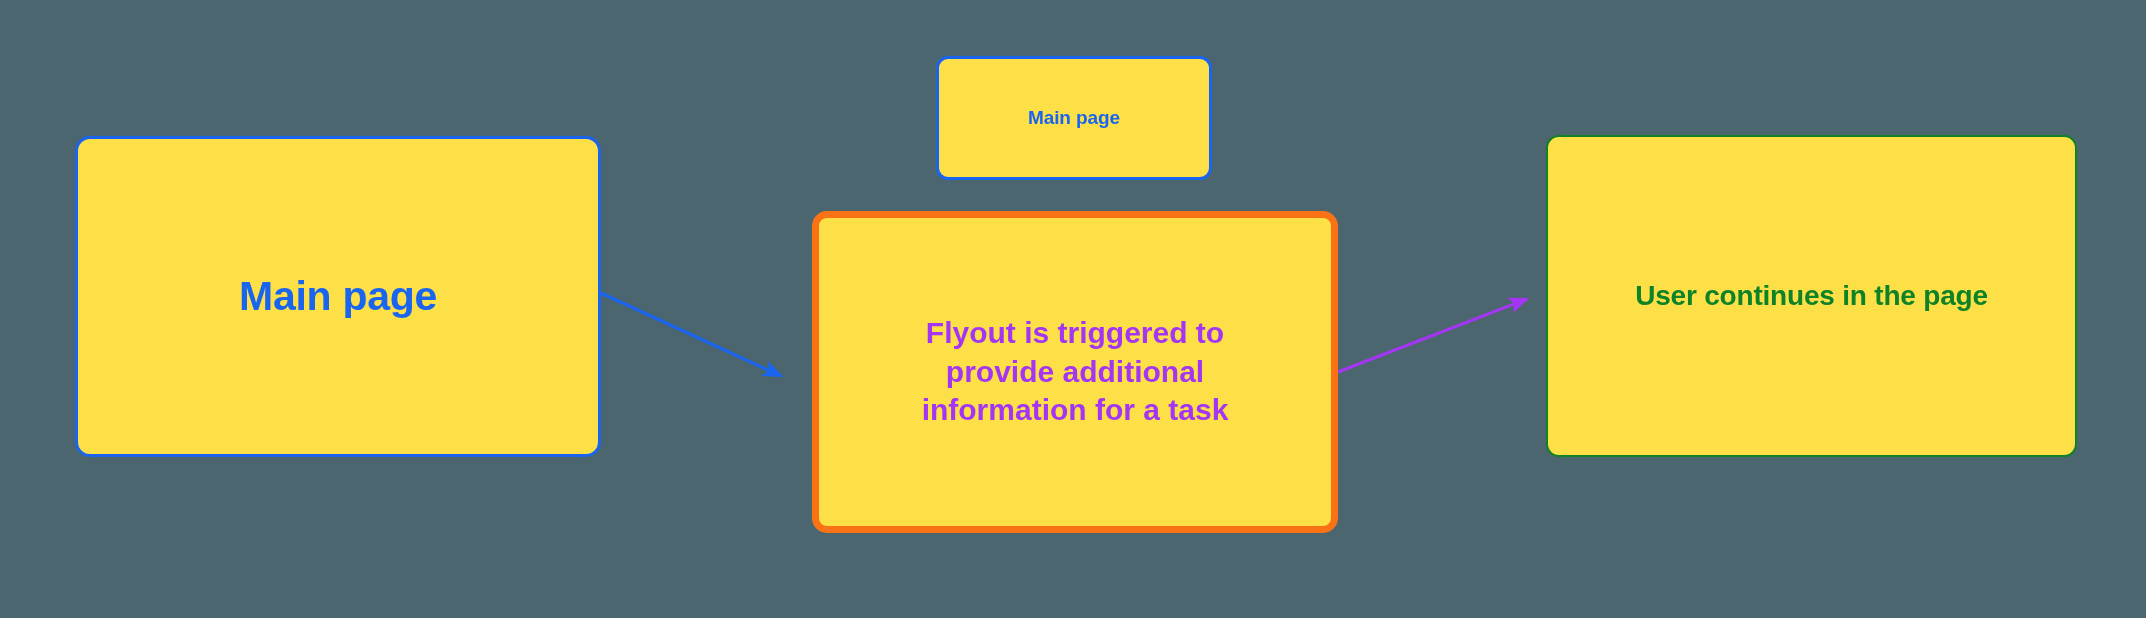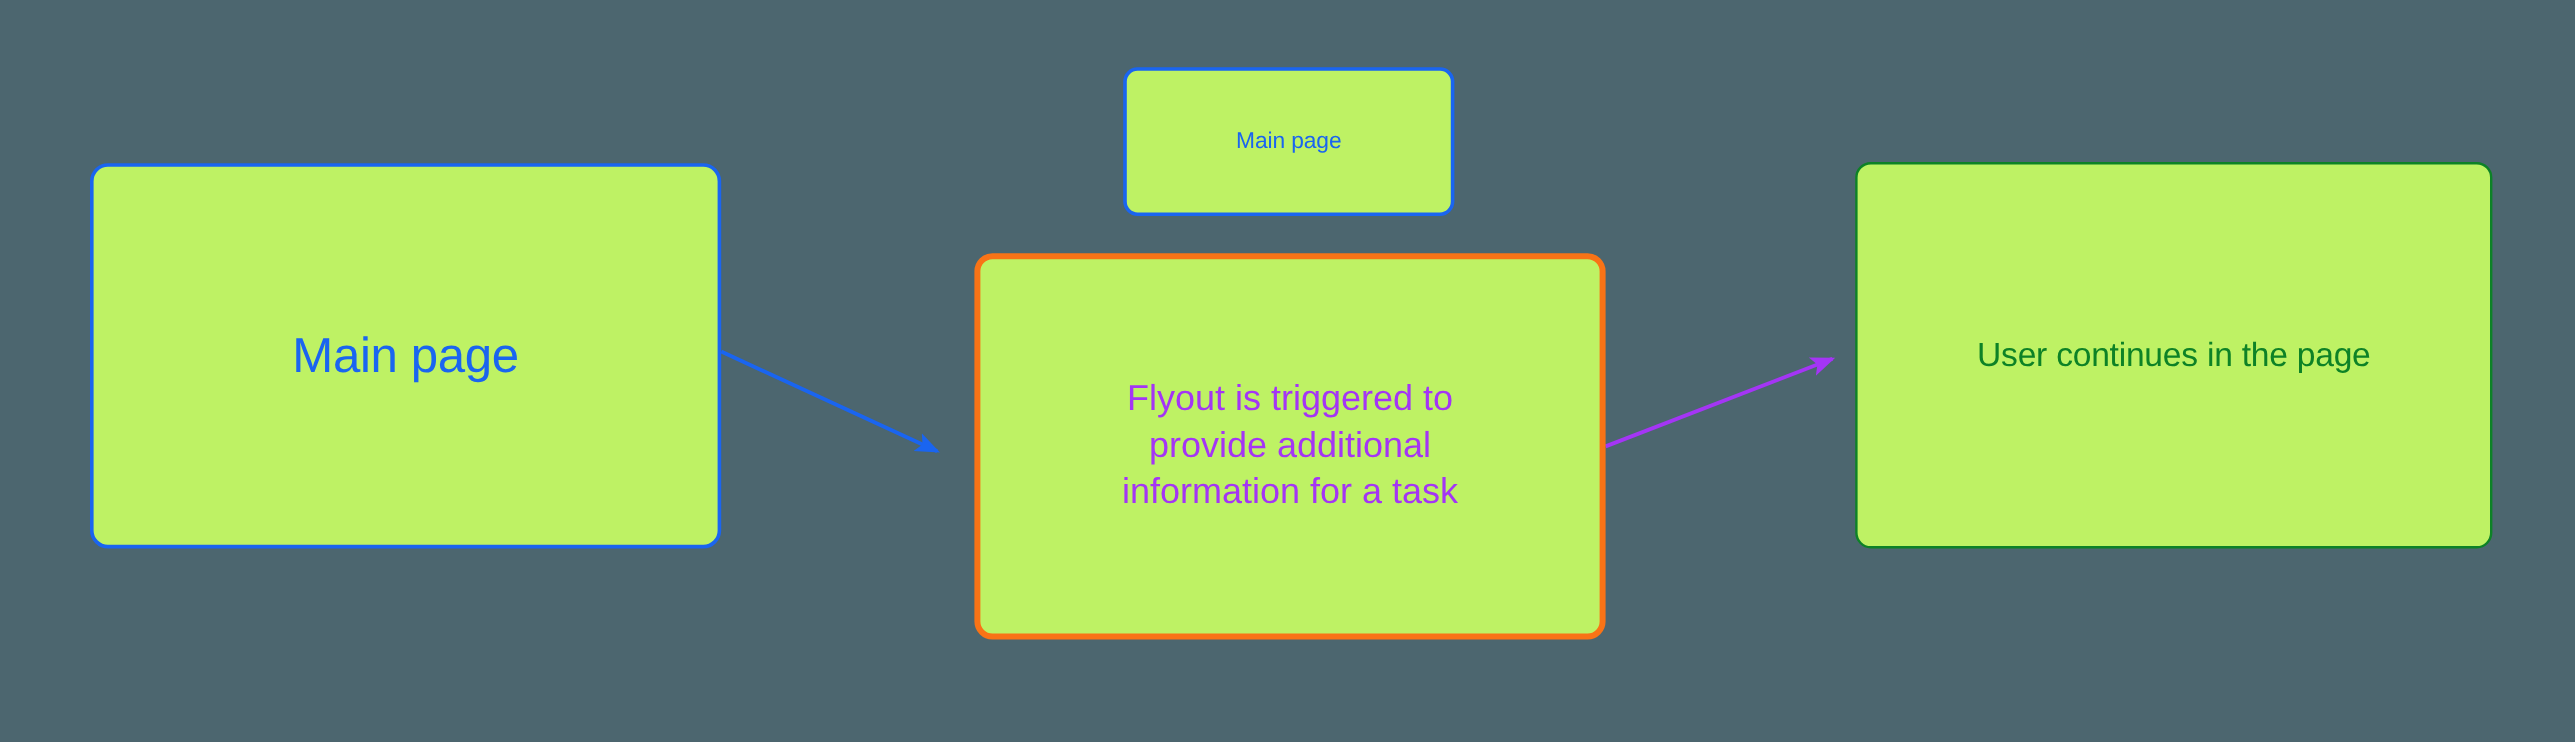--- a/index.html
+++ b/index.html
@@ -10,27 +10,27 @@
   #canvas {
     position: relative;
     width: 2146px;
     height: 618px;
     background: #4c666f;
     overflow: hidden;
     font-family: "Liberation Sans", sans-serif;
   }
   .node {
     position: absolute;
-    background: #bef264;
+    background: #fde047;
     box-sizing: border-box;
     display: flex;
     align-items: center;
     justify-content: center;
     text-align: center;
-    font-weight: normal;
+    font-weight: bold;
     line-height: 1.22;
   }
 
   
   #node-main-page-large {
     left: 75px;
     top: 136px;
     width: 526px;
     height: 321px;
     border: 3px solid #1a65f0;
@@ -52,21 +52,21 @@
     font-size: 19px;
     letter-spacing: -0.1px;
   }
 
   
   #node-flyout {
     left: 812px;
     top: 211px;
     width: 526px;
     height: 322px;
-    border: 5px solid #f97316;
+    border: 7px solid #f97316;
     border-radius: 15px;
     color: #a435f5;
     font-size: 30px;
     padding: 0 30px;
     line-height: 1.28;
   }
 
   
   #node-user-continues {
     left: 1546px;

